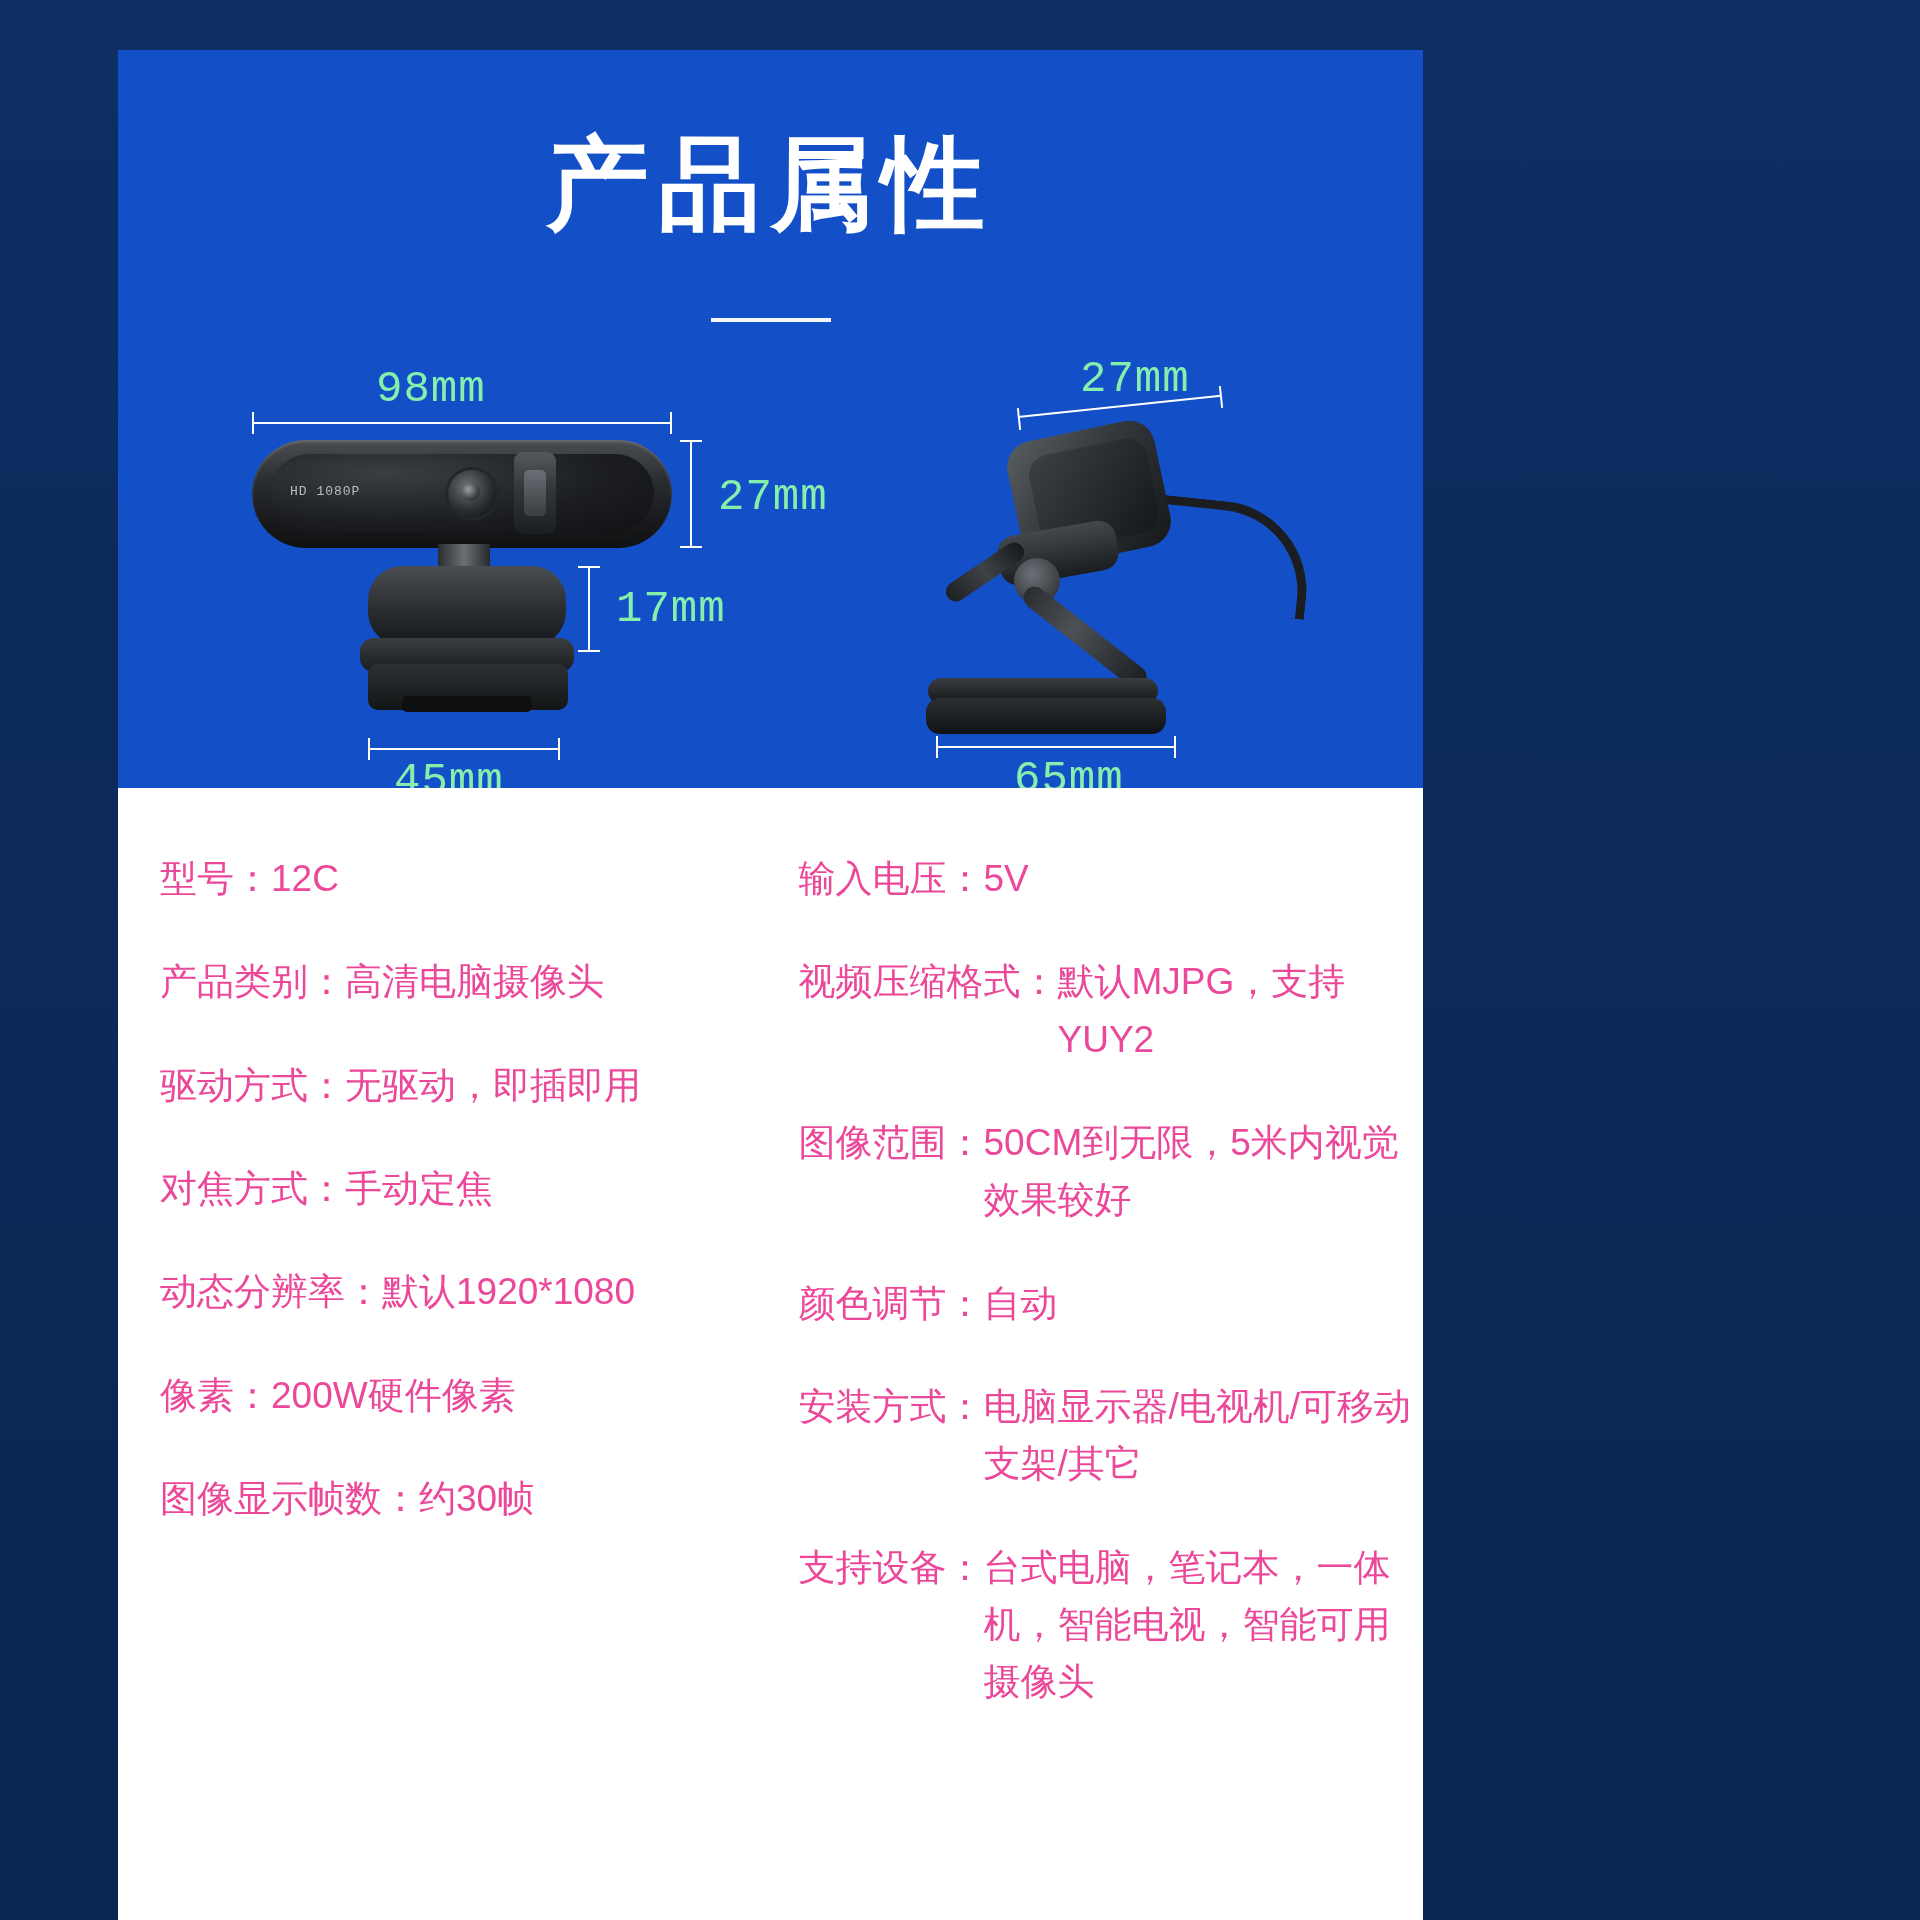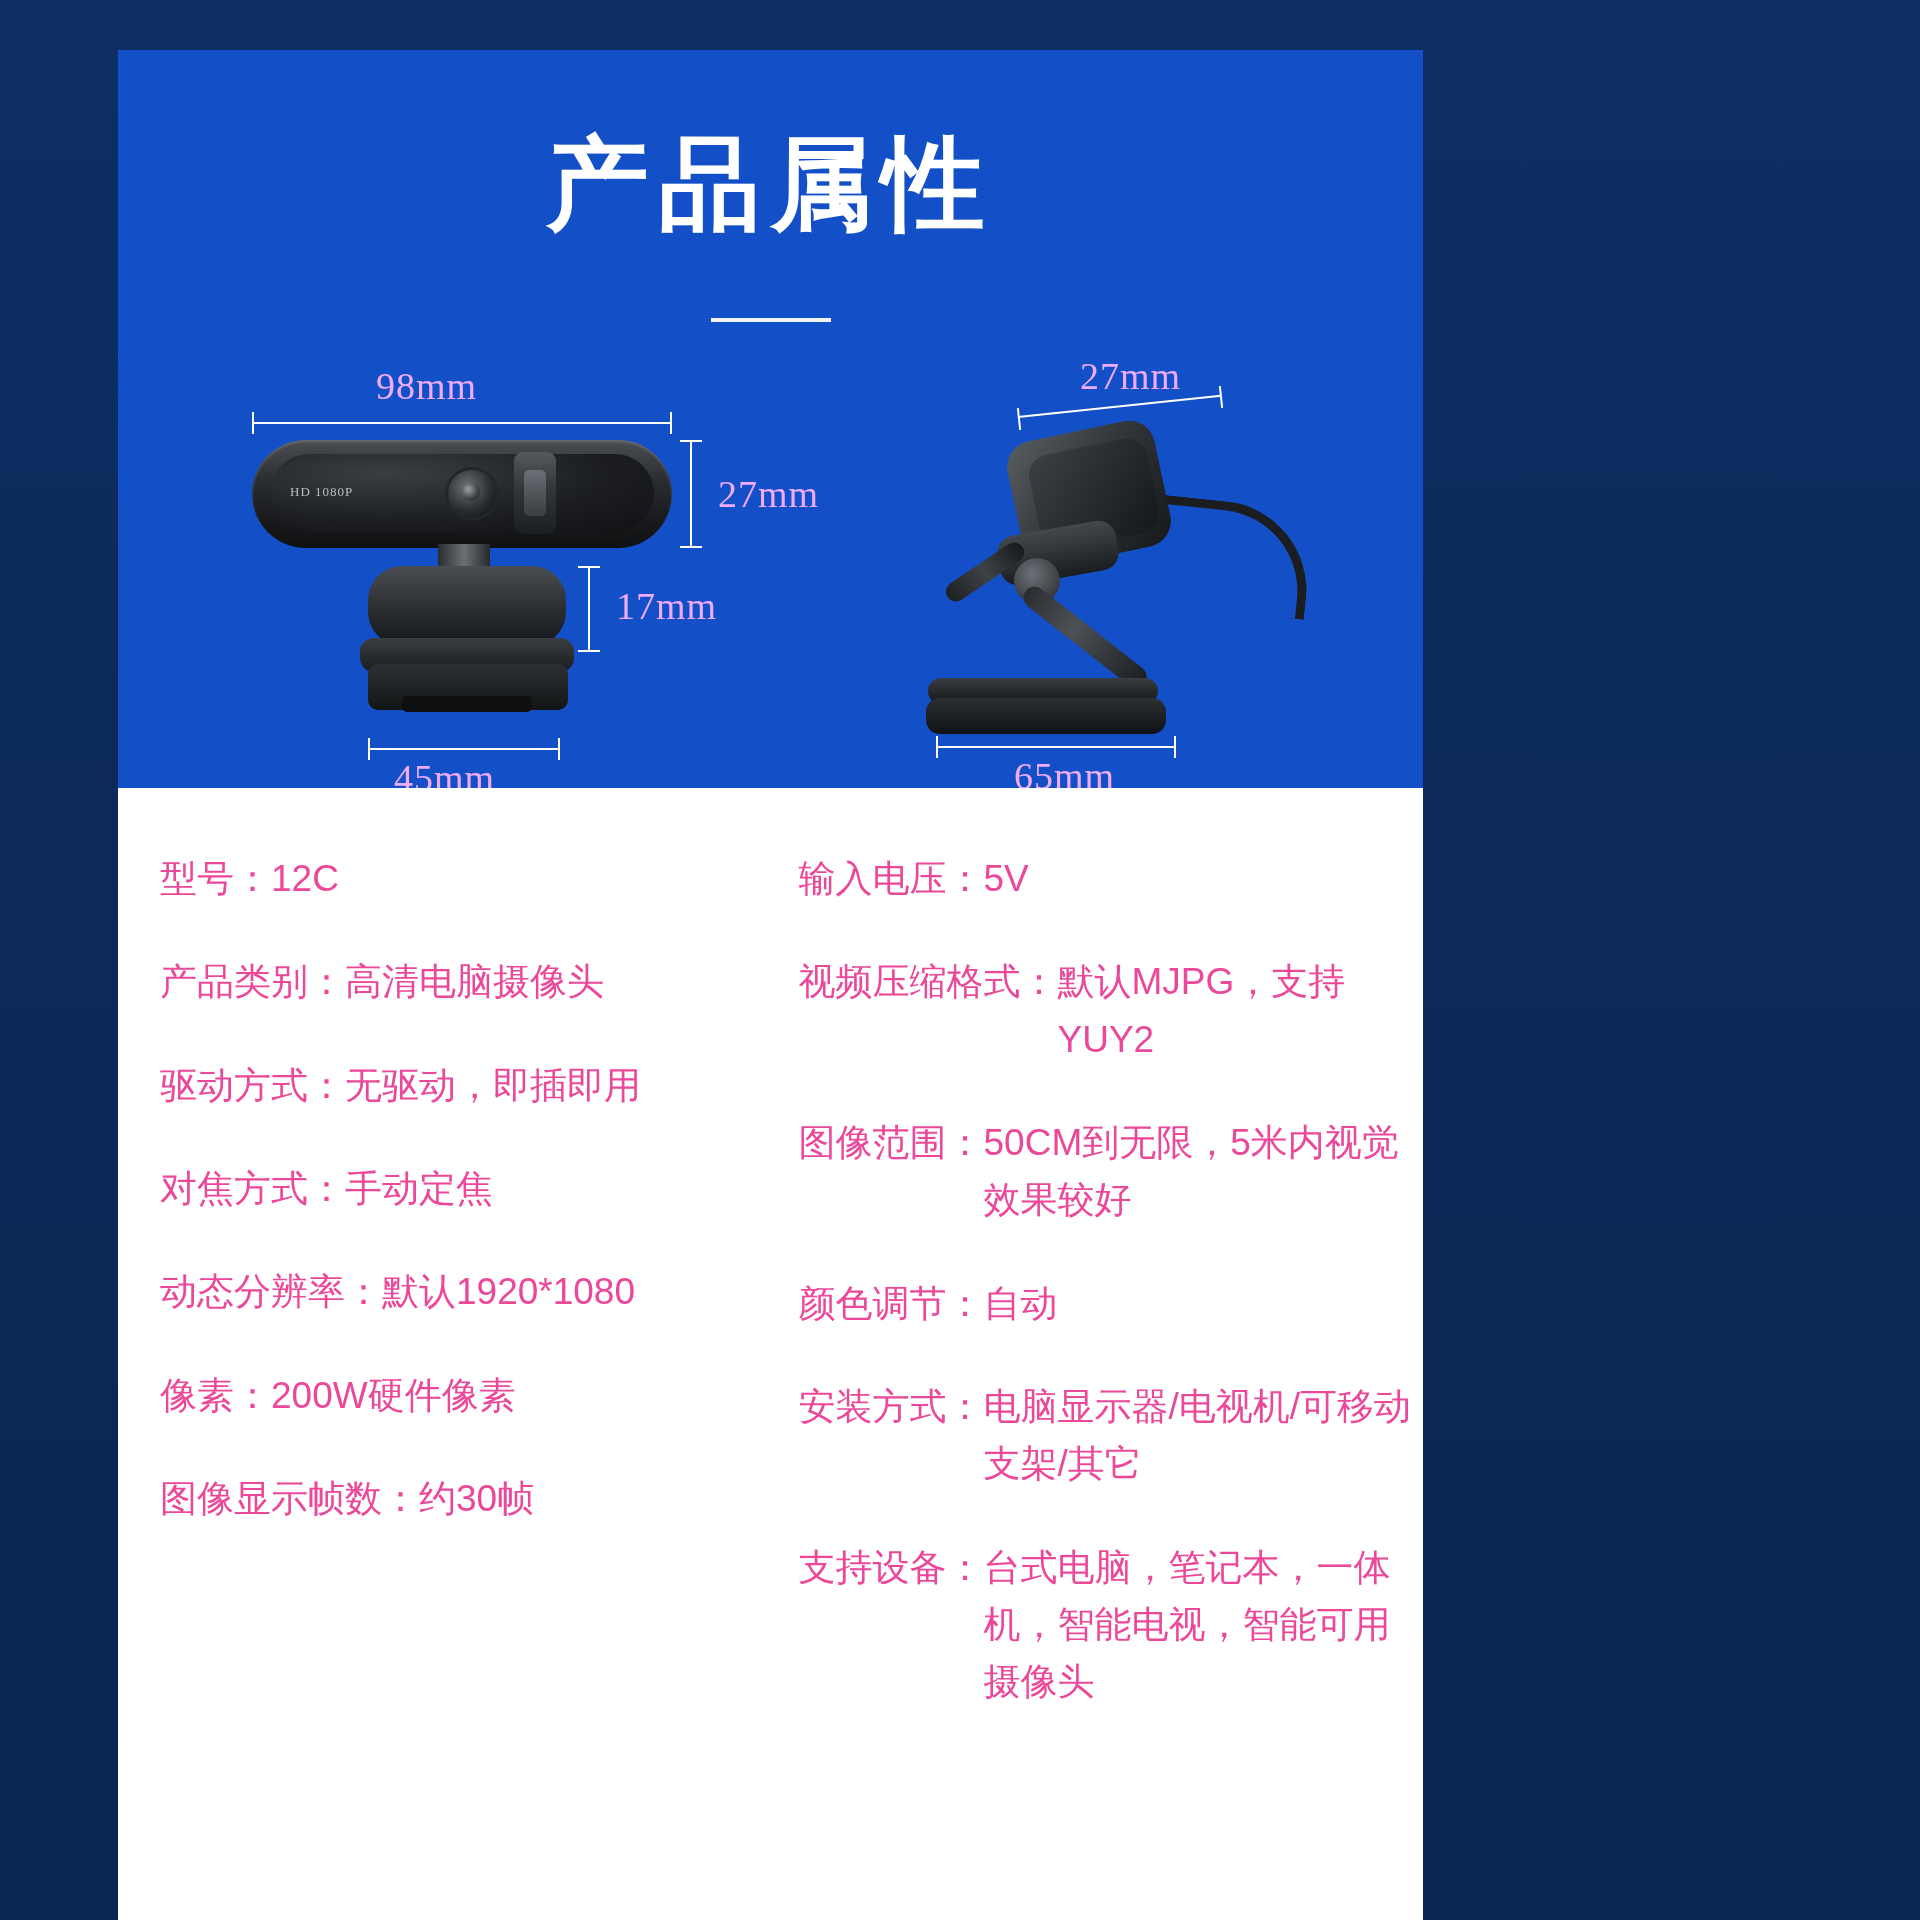--- a/index.html
+++ b/index.html
@@ -52,26 +52,26 @@
 
   
   .draw {
     position: absolute;
     left: 0; top: 300px;
     width: 1305px;
     height: 470px;
   }
   .dim-label {
     position: absolute;
-    color: #f0abfc;
-    font-size: 38px;
+    color: #86efac;
+    font-size: 44px;
     font-weight: 400;
     letter-spacing: 1px;
     white-space: nowrap;
-    font-family: Liberation Serif, serif;
+    font-family: Liberation Mono, monospace;
   }
 
   
   .mline { position: absolute; background: #ffffff; }
   .mline.h { height: 2px; }
   .mline.v { width: 2px; }
   .tick { position: absolute; background: #ffffff; }
   .tick.v { width: 2px; height: 22px; }
   .tick.h { height: 2px; width: 22px; }
 
@@ -124,21 +124,21 @@
     position:absolute; left:272px; top:30px;
     width:22px;height:46px;border-radius:5px;
     background: linear-gradient(180deg,#6a6f75,#3a3e42);
   }
   .cam-hd {
     position: absolute;
     left: 38px; top: 44px;
     font-size: 13px;
     color: #b9bec4;
     letter-spacing: 1px;
-    font-family: Liberation Serif, serif;
+    font-family: Liberation Mono, monospace;
   }
   .cam-stem {
     position: absolute;
     left: 186px; top: 104px;
     width: 52px; height: 26px;
     background: linear-gradient(90deg,#2a2d30,#6a7075 50%,#26292c);
   }
   .cam-base1 {
     position: absolute;
     left: 116px; top: 126px;

